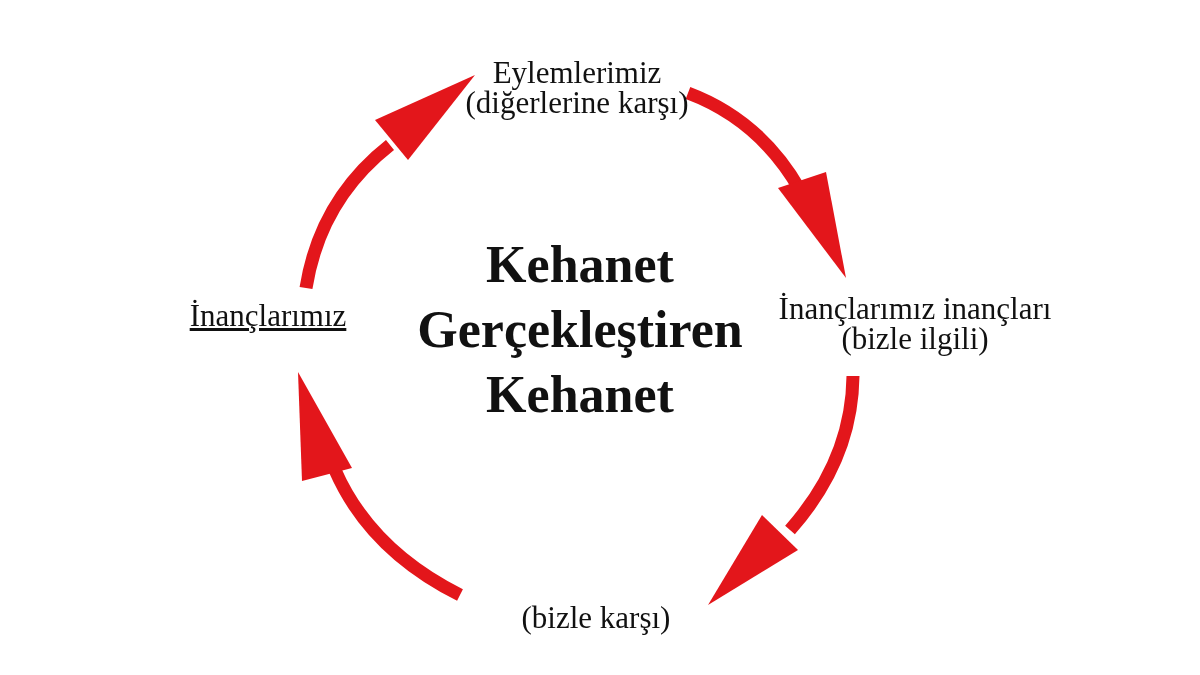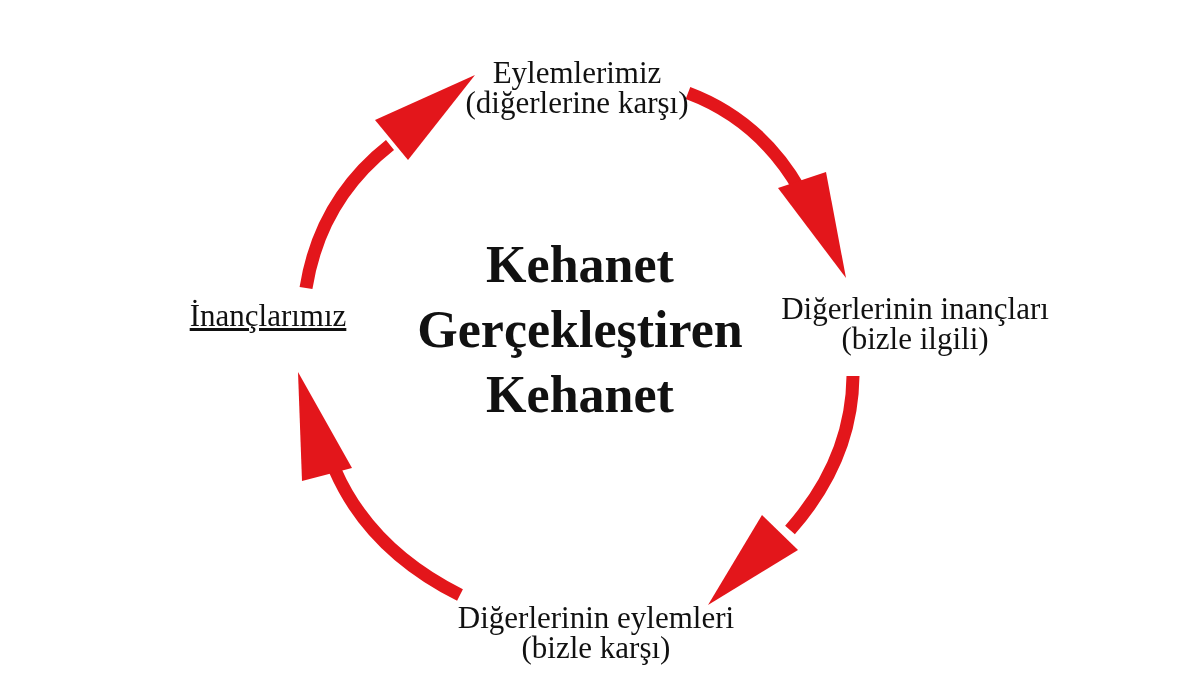--- a/index.html
+++ b/index.html
@@ -77,26 +77,25 @@
     <span>Gerçekleştiren</span>
     <span>Kehanet</span>
   </div>
 
   <div class="node-label" style="left:577px; top:58px;">
     <span>Eylemlerimiz</span>
     <span>(diğerlerine karşı)</span>
   </div>
 
   <div class="node-label" style="left:915px; top:294px;">
-    <span>Diğerlerinin inançları</span>
+    <span>İnançlarımız inançları</span>
     <span>(bizle ilgili)</span>
   </div>
 
   <div class="node-label" style="left:596px; top:603px;">
-    <span>Diğerlerinin eylemleri</span>
     <span>(bizle karşı)</span>
   </div>
 
   <div class="node-label" style="left:268px; top:301px;text-decoration:underline;">
     <span>İnançlarımız</span>
   </div>
 
 </div>
 
 </body></html>

